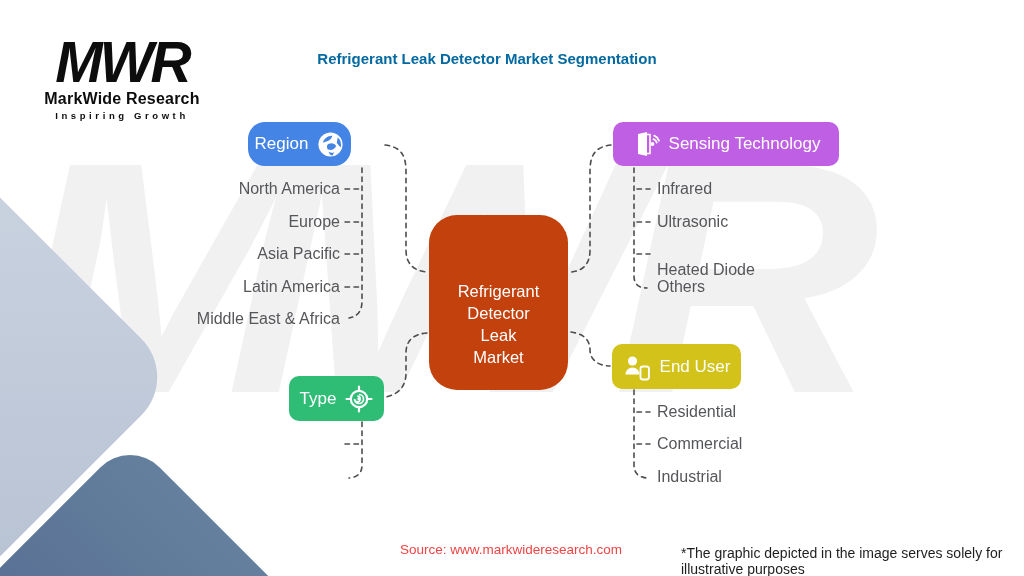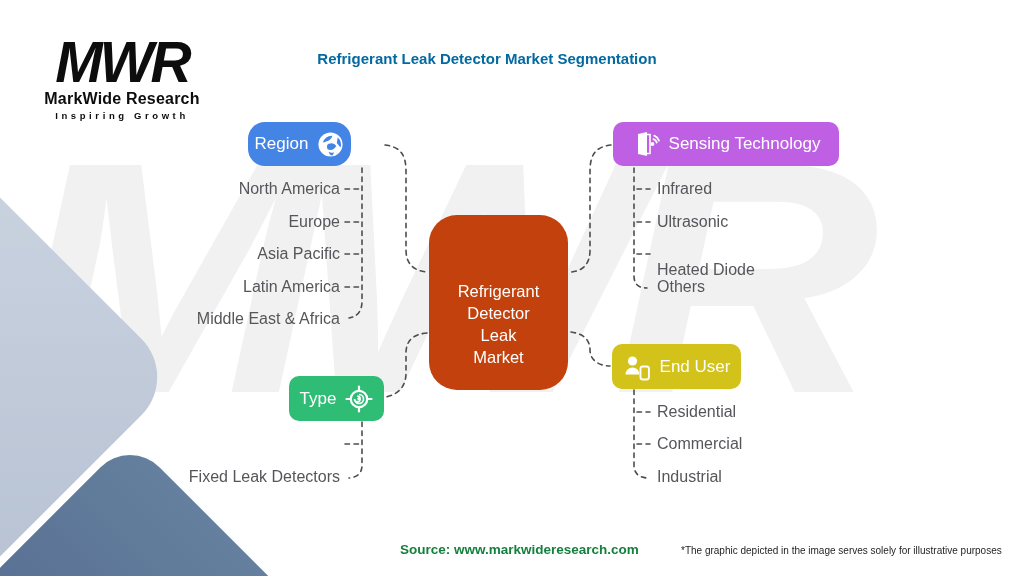--- a/index.html
+++ b/index.html
@@ -59,22 +59,22 @@
   .btn-type{left:289px;top:376px;width:95px;height:45px;}
   .btn-enduser{left:612px;top:344px;width:129px;height:45px;}
   
   .item{
     position:absolute;z-index:2;height:22px;line-height:22px;
     font-size:16px;color:#55565a;white-space:nowrap;
   }
   .item.left{right:684px;text-align:right;}
   .item.right{left:657px;text-align:left;}
   
-  .source{position:absolute;left:400px;top:542px;z-index:2;font-size:13.5px;font-weight:700;color:#15803d;}
-  .disclaimer{position:absolute;left:681px;top:545px;z-index:2;font-size:10px;color:#1e1e1e;}
+  .source{position:absolute;left:400px;top:542px;z-index:2;font-size:13.5px;font-weight:400;color:#ef4444;}
+  .disclaimer{position:absolute;left:681px;top:545px;z-index:2;font-size:14px;color:#1e1e1e;}
 </style>
 </head>
 <body>
 
 <div class="canvas">
 
   <div class="watermark">MWR</div>
   <div class="shape shape-light"></div>
   <div class="shape shape-dark"></div>
 
@@ -157,21 +157,20 @@
   <div class="item left" style="top:211px;">Europe</div>
   <div class="item left" style="top:243px;">Asia Pacific</div>
   <div class="item left" style="top:276px;">Latin America</div>
   <div class="item left" style="top:308px;">Middle East &amp; Africa</div>
 
   <div class="item right" style="top:178px;">Infrared</div>
   <div class="item right" style="top:211px;">Ultrasonic</div>
   <div class="item right" style="top:243px;margin-top:16px;">Heated Diode</div>
   <div class="item right" style="top:276px;">Others</div>
 
-  <div class="item left" style="top:466px;">Fixed Leak Detectors</div>
 
   <div class="item right" style="top:401px;">Residential</div>
   <div class="item right" style="top:433px;">Commercial</div>
   <div class="item right" style="top:466px;">Industrial</div>
 
   <div class="source">Source: www.markwideresearch.com</div>
   <div class="disclaimer">*The graphic depicted in the image serves solely for illustrative purposes</div>
 
 </div>
 

